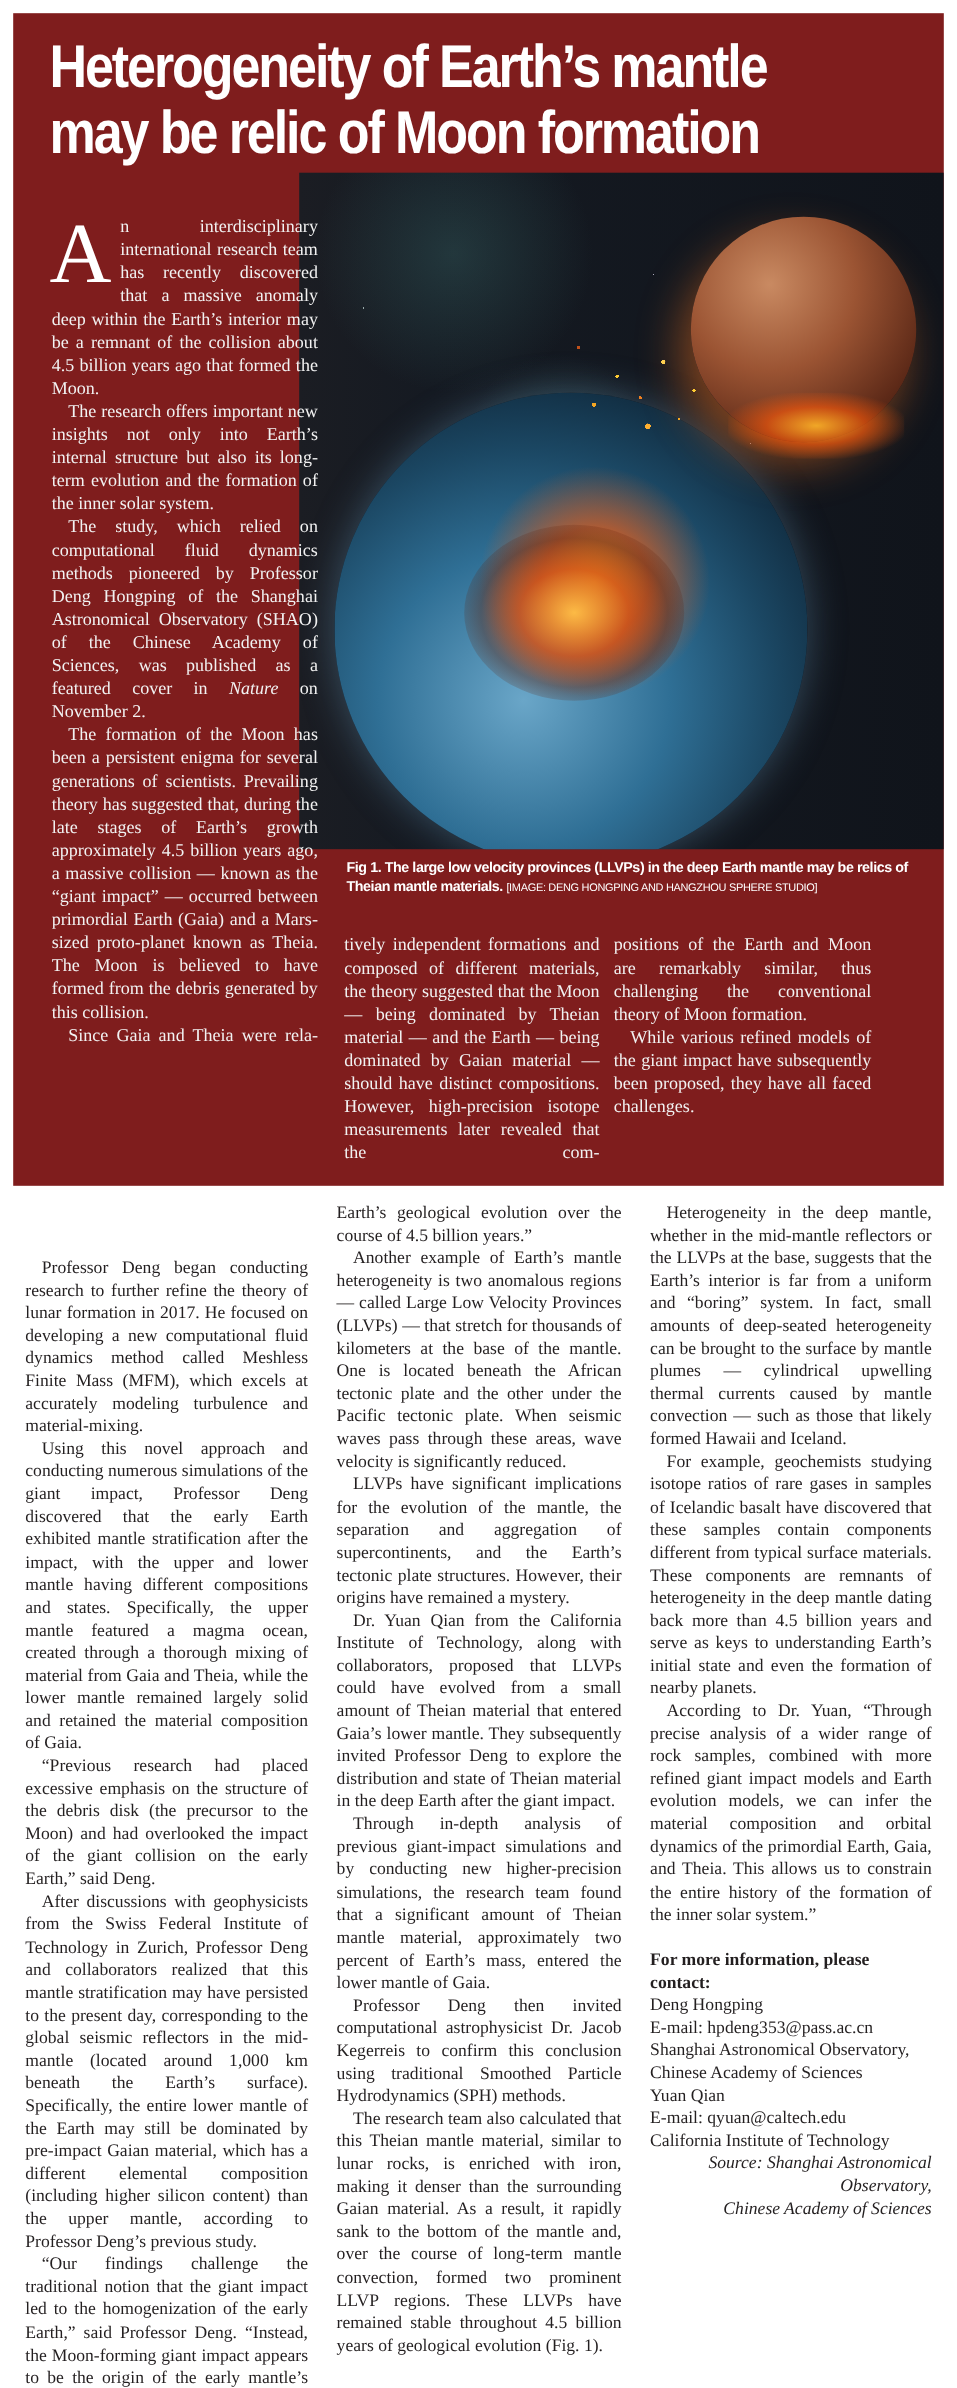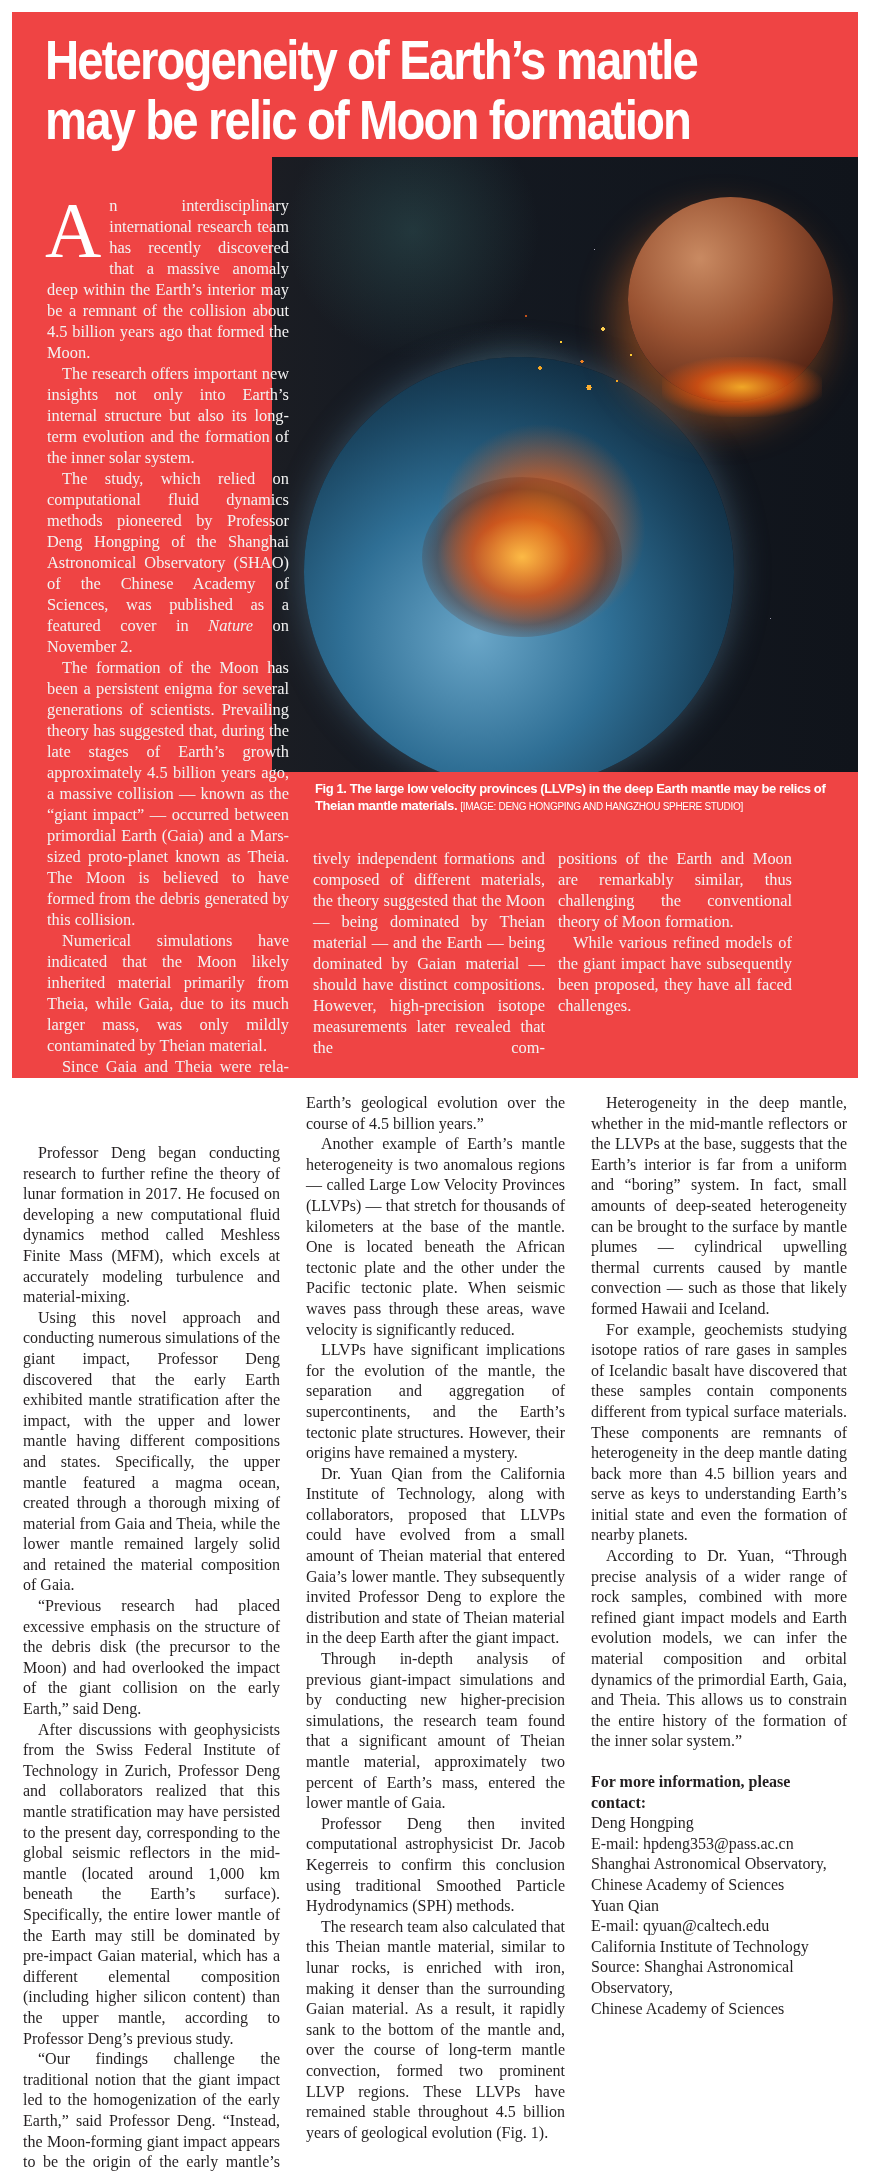--- a/index.html
+++ b/index.html
@@ -1,17 +1,17 @@
 <!DOCTYPE html>
 <html><head>
 <meta charset="utf-8">
 <style>
   html, body { margin: 0; padding: 0; background: #ffffff; }
   body { width: 870px; height: 2171px; position: relative; overflow: hidden; font-family: "Liberation Serif", "DejaVu Serif", serif; color: #231f20; }
-  .panel { position: absolute; left: 12px; top: 12px; width: 846px; height: 1066px; background: #ef4444; overflow: hidden; }
+  .panel { position: absolute; left: 12px; top: 12px; width: 846px; height: 1066px; background: #7f1d1d; overflow: hidden; }
   .title { position: absolute; left: 33px; top: 18px; margin: 0; font-family: "Liberation Sans", "DejaVu Sans", sans-serif; font-weight: bold; color: #ffffff; font-size: 55px; line-height: 60px; letter-spacing: -2.2px; transform: scaleX(0.86); transform-origin: left top; white-space: nowrap; }
   .title span { display: block; }
   .hero { position: absolute; left: 260px; top: 145px; width: 586px; height: 615px; overflow: hidden;
     background:
       radial-gradient(circle at 24% 12%, rgba(60,110,110,0.35) 0, rgba(60,110,110,0) 18%),
       radial-gradient(circle at 40% 40%, rgba(60,110,110,0.25) 0, rgba(60,110,110,0) 16%),
       linear-gradient(90deg, #1b1d23 0%, #151a22 20%, #10141b 100%); }
   .hero .stars { position: absolute; inset: 0; background-image:
       radial-gradient(1px 1px at 10% 20%, #9aa 50%, transparent 51%),
       radial-gradient(1px 1px at 30% 60%, #889 50%, transparent 51%),
@@ -54,21 +54,21 @@
   .dropcap { float: left; font-size: 78px; line-height: 62px; margin: 4px 8px 0 -2px; color: #ffffff; font-family: "Liberation Serif", "DejaVu Serif", serif; }
   .lead { text-indent: 0 !important; }
 
   .lcol { color: #231f20; font-size: 16px; line-height: 20.6px; }
   .lcol1 { left: 23px; top: 1143px; width: 257px; }
   .lcol2 { left: 306px; top: 1093px; width: 259px; }
   .lcol3 { left: 591px; top: 1093px; width: 256px; }
   .contact { margin-top: 20px !important; text-indent: 0 !important; text-align: left; }
   .contact-head { font-weight: bold; display: block; }
   .contact-line { display: block; }
-  .source { margin-top: 20px; text-align: left; text-indent: 0 !important; }
+  .source { margin-top: 20px; text-align: right; font-style: italic; text-indent: 0 !important; }
   .source span { display: block; }
 </style>
 </head>
 <body>
 
 <div class="panel">
   <h1 class="title">
     <span>Heterogeneity of Earth’s mantle</span>
     <span>may be relic of Moon formation</span>
   </h1>
@@ -85,21 +85,20 @@
   <p class="caption">
     <b>Fig 1. The large low velocity provinces (LLVPs) in the deep Earth mantle may be relics of Theian mantle materials.</b>
     <span class="credit">[IMAGE: DENG HONGPING AND HANGZHOU SPHERE STUDIO]</span>
   </p>
 
   <div class="col dark dcol1">
     <p class="lead"><span class="dropcap">A</span><span>n interdisciplinary international research team has recently discovered that a massive anomaly deep within the Earth’s interior may be a remnant of the collision about 4.5 billion years ago that formed the Moon.</span></p>
     <p>The research offers important new insights not only into Earth’s internal structure but also its long-term evolution and the formation of the inner solar system.</p>
     <p><span>The study, which relied on computational fluid dynamics methods pioneered by Professor Deng Hongping of the Shanghai Astronomical Observatory (SHAO) of the Chinese Academy of Sciences, was published as a featured cover in </span><i>Nature</i><span> on November 2.</span></p>
     <p>The formation of the Moon has been a persistent enigma for several generations of scientists. Prevailing theory has suggested that, during the late stages of Earth’s growth approximately 4.5 billion years ago, a massive collision — known as the “giant impact” — occurred between primordial Earth (Gaia) and a Mars-sized proto-planet known as Theia. The Moon is believed to have formed from the debris generated by this collision.</p>
-    <p>Numerical simulations have indicated that the Moon likely inherited material primarily from Theia, while Gaia, due to its much larger mass, was only mildly contaminated by Theian material.</p>
     <p style="text-align:justify; text-align-last: justify;">Since Gaia and Theia were rela-</p>
   </div>
 
   <div class="col dark dcol3">
     <p class="noindent">positions of the Earth and Moon are remarkably similar, thus challenging the conventional theory of Moon formation.</p>
     <p>While various refined models of the giant impact have subsequently been proposed, they have all faced challenges.</p>
   </div>
 
   <div class="col dark dcol2">
     <p class="noindent" style="text-align-last: justify;">tively independent formations and composed of different materials, the theory suggested that the Moon — being dominated by Theian material — and the Earth — being dominated by Gaian material — should have distinct compositions. However, high-precision isotope measurements later revealed that the com-</p>

